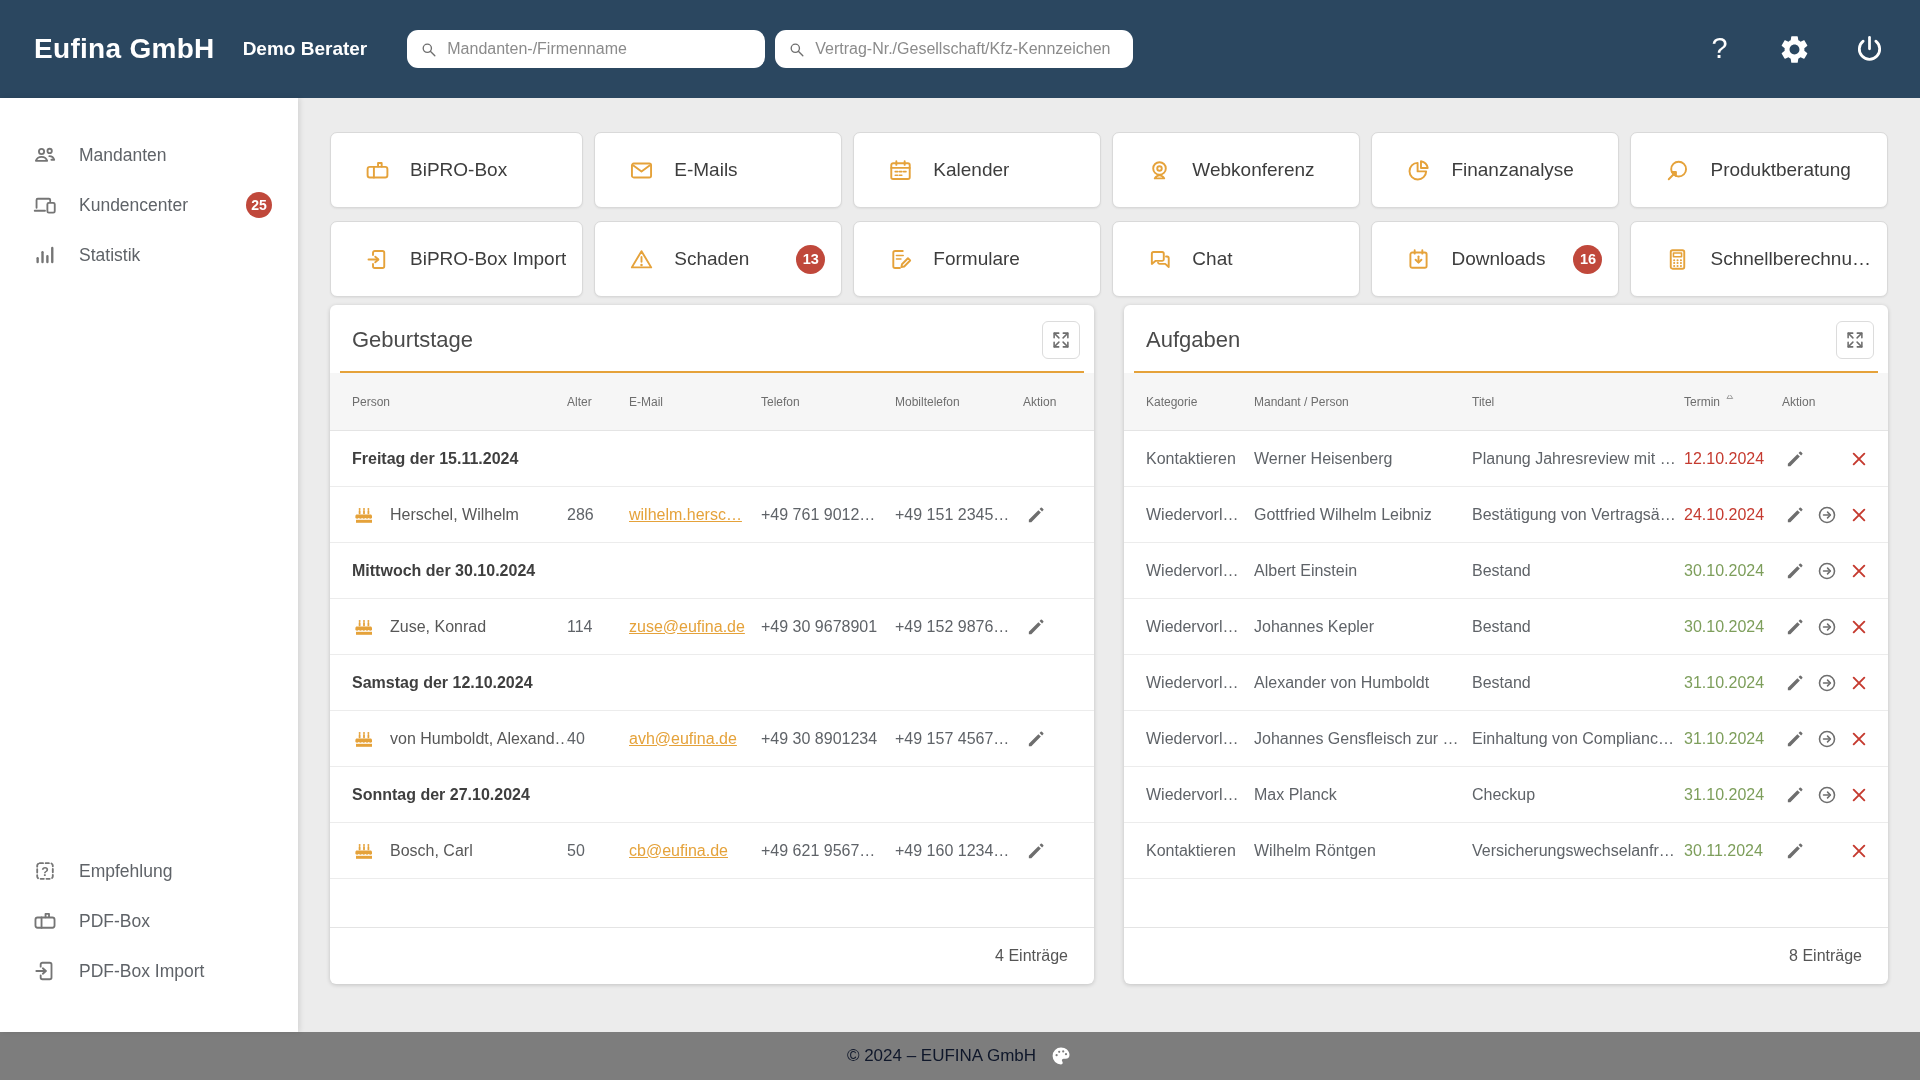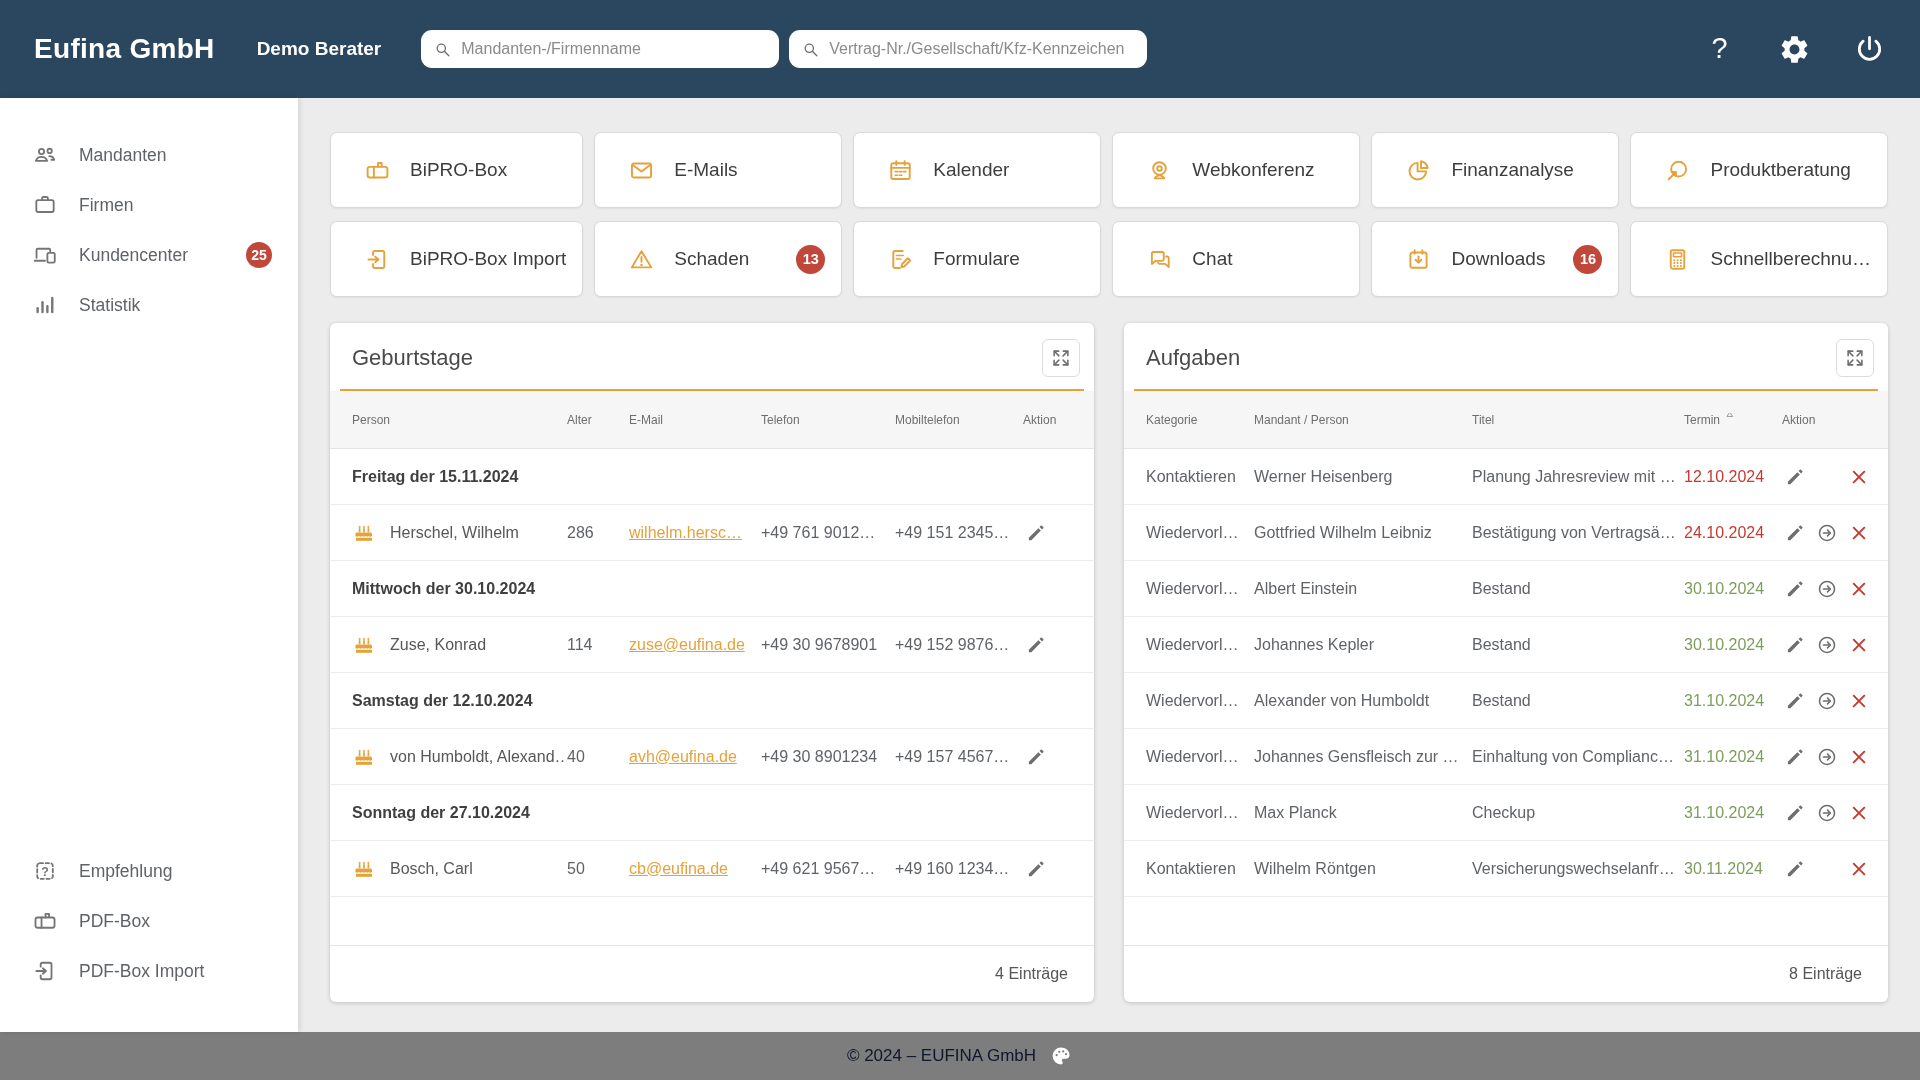--- a/index.html
+++ b/index.html
@@ -2,21 +2,21 @@
 <html style="--header: #2b4760; --accent: #e5a23a; --badge: #c0483b; --date-red: #c53a2f; --date-green: #7d9e5b; --footer: #7d7d7d;"><head>
 <meta charset="utf-8">
 <style>
   *{margin:0;padding:0;box-sizing:border-box}
   html,body{width:1920px;height:1080px;overflow:hidden}
   body{font-family:"Liberation Sans",sans-serif;background:#ececec;display:flex;flex-direction:column}
 
   
   .appbar{height:98px;background:var(--header,#2b4760);display:flex;align-items:center;padding:0 34px;flex:none}
   .brand{color:#fff;font-size:28px;font-weight:bold;letter-spacing:.3px;white-space:nowrap}
-  .user{color:#fff;font-size:19px;font-weight:bold;margin-left:42px;white-space:nowrap}
+  .user{color:#fff;font-size:19px;font-weight:bold;margin-left:28px;white-space:nowrap}
   .search{display:flex;align-items:center;background:#fff;border-radius:11px;height:38px;width:358px;margin-left:40px;padding:0 12px;gap:9px}
   .search + .search{margin-left:10px}
   .search .icon{width:19px;height:19px;color:#6f6f6f;flex:none}
   .search input{border:none;outline:none;flex:1;font-size:16px;font-family:inherit;color:#333;min-width:0}
   .search input::placeholder{color:#8b8b8b}
   .appbar-actions{margin-left:auto;display:flex;gap:42px}
   .icon-btn{width:33px;height:33px;color:#fff;cursor:pointer;background:none;border:none}
   .icon-btn .icon{width:33px;height:33px;color:#fff}
 
   
@@ -24,21 +24,21 @@
   .sidebar{width:298px;background:#fff;box-shadow:2px 0 5px rgba(0,0,0,.10);display:flex;flex-direction:column;padding:32px 0 36px;flex:none;z-index:2}
   .side-item{display:flex;align-items:center;height:50px;padding:0 26px 0 32px;gap:21px;color:#5f6368;font-size:17.5px;cursor:pointer}
   .side-item .icon{width:26px;height:26px;color:#757575;flex:none}
   .side-label{white-space:nowrap}
   .side-badge{margin-left:auto;background:var(--badge,#c0483b);color:#fff;min-width:26px;height:26px;border-radius:13px;display:flex;align-items:center;justify-content:center;font-size:14px;font-weight:bold;padding:0 4px}
   .side-spacer{flex:1}
 
   .content{flex:1;padding:34px 32px 0;min-width:0}
 
   
-  .tiles{display:grid;grid-template-columns:repeat(6,1fr);gap:13px 11px;margin-bottom:26px}
+  .tiles{display:grid;grid-template-columns:repeat(6,1fr);gap:13px 11px;margin-bottom:8px}
   .tile{background:#fff;border:1px solid #d9d9d9;border-radius:7px;height:76px;display:flex;align-items:center;padding:0 16px 0 33px;gap:19px;cursor:pointer;box-shadow:0 1px 2px rgba(0,0,0,.06);font-family:inherit}
   .tile .icon{width:27px;height:27px;color:var(--accent,#e5a23a);flex:none}
   .tile .label{font-size:19px;color:#3d3d3d;font-weight:500;white-space:nowrap;overflow:hidden;text-overflow:ellipsis}
   .tile .badge{margin-left:auto;background:var(--badge,#c0483b);color:#fff;min-width:29px;height:29px;border-radius:15px;display:flex;align-items:center;justify-content:center;font-size:14.5px;font-weight:bold;flex:none;padding:0 4px}
 
   
   .panels{display:grid;grid-template-columns:1fr 1fr;gap:30px}
   .panel{background:#fff;border-radius:6px;box-shadow:0 1px 4px rgba(0,0,0,.18);height:679px;display:flex;flex-direction:column;overflow:hidden}
   .panel-head{display:flex;align-items:center;justify-content:space-between;padding:16px 14px 12px 22px;flex:none}
   .panel-title{font-size:22px;color:#4a4a4a;font-weight:500}
@@ -122,29 +122,20 @@
         <div class="side-item">
           <span class="icon">
             <svg viewBox="0 0 24 24" fill="none" stroke="currentColor" stroke-width="1.7" stroke-linecap="round" stroke-linejoin="round">
               <circle cx="8.8" cy="8.8" r="2.4"></circle>
               <path d="M3.6 17.4c.7-2.4 2.7-3.7 5.2-3.7 2.5 0 4.5 1.3 5.2 3.7z"></path>
               <circle cx="16.3" cy="8.2" r="2"></circle>
               <path d="M16 13.1c2.2 0 3.9 1.2 4.5 3.3h-2.6"></path>
             </svg>
           </span>
           <span class="side-label">Mandanten</span>
-        </div>
-        <div class="side-item">
-          <span class="icon">
-            <svg viewBox="0 0 24 24" fill="none" stroke="currentColor" stroke-width="1.7" stroke-linecap="round" stroke-linejoin="round">
-              <rect x="4" y="7.5" width="16" height="11" rx="1.6"></rect>
-              <path d="M9.3 7.5V6c0-.8.6-1.4 1.4-1.4h2.6c.8 0 1.4.6 1.4 1.4v1.5"></path>
-            </svg>
-          </span>
-          <span class="side-label">Firmen</span>
         </div>
         <div class="side-item">
           <span class="icon">
             <svg viewBox="0 0 24 24" fill="none" stroke="currentColor" stroke-width="1.7" stroke-linecap="round" stroke-linejoin="round">
               <path d="M4.2 14.5V7.3c0-.6.5-1.1 1.1-1.1h10.4c.6 0 1.1.5 1.1 1.1v1.2"></path>
               <path d="M2.5 17.3h9.5"></path>
               <rect x="14.2" y="10" width="6.8" height="9" rx="1.3"></rect>
             </svg>
           </span>
           <span class="side-label">Kundencenter</span>

